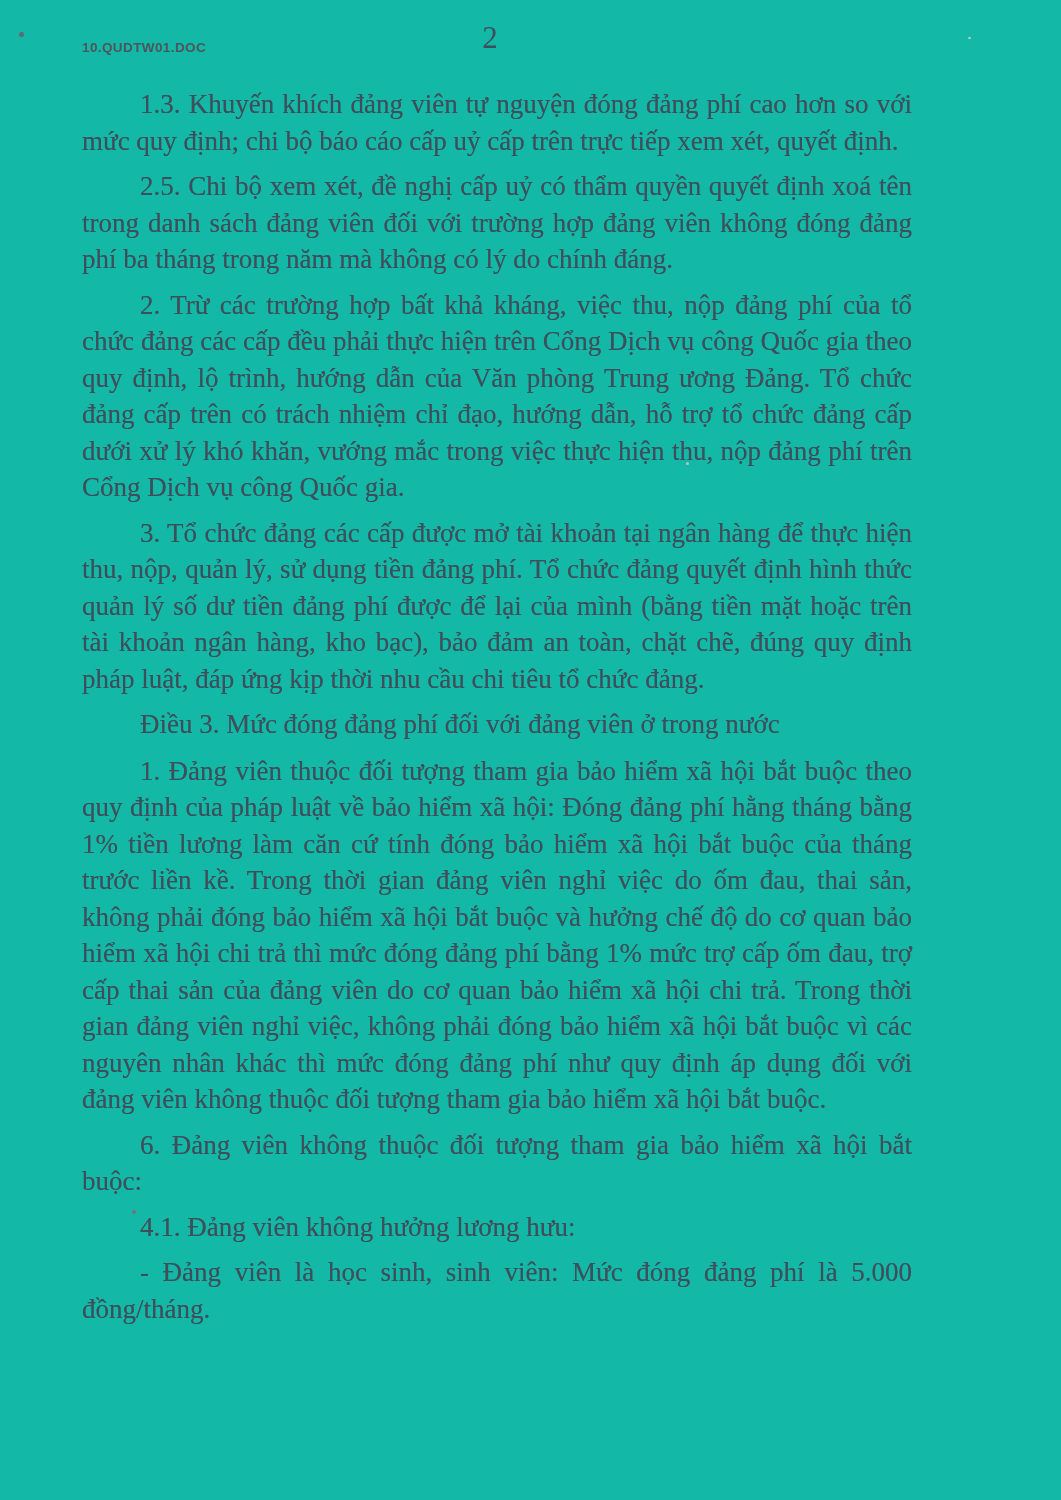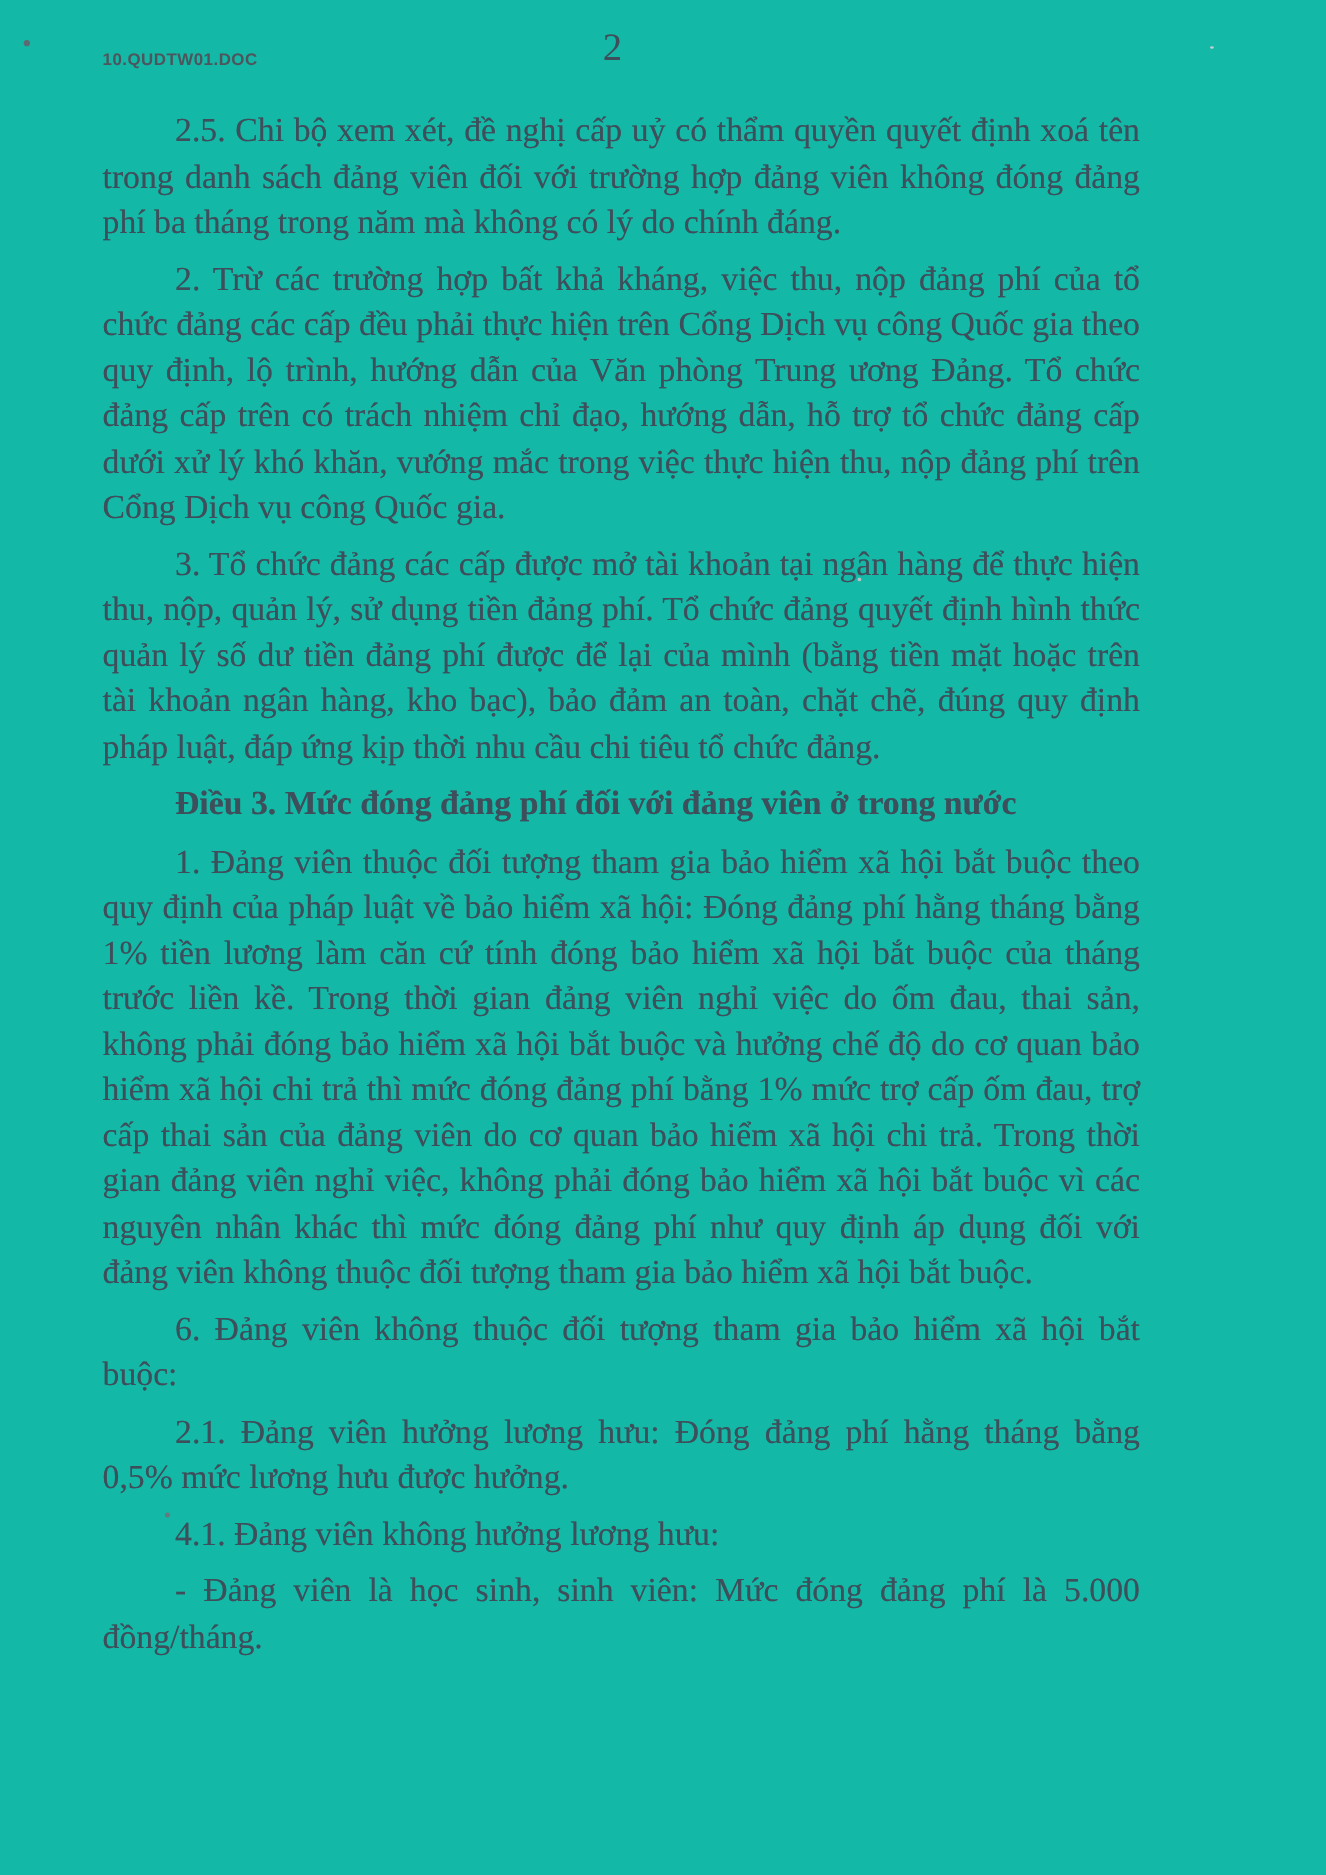--- a/index.html
+++ b/index.html
@@ -43,21 +43,21 @@
     font-size: 27px;
     line-height: 36.5px;
     text-align: justify;
     text-shadow: 0 0 0.5px rgba(62, 79, 91, 0.55);
   }
   .body-block p {
     margin: 0 0 9px 0;
     text-indent: 58px;
   }
   .body-block p.heading {
-    font-weight: bold;
+    font-weight: normal;
     margin: 0 0 10px 0;
   }
   
   .artifact {
     position: absolute;
     border-radius: 50%;
   }
   .dot-top-left {
     left: 19px;
     top: 32px;
@@ -95,24 +95,24 @@
   <span class="artifact dot-top-left"></span>
   <span class="artifact speck-top-right"></span>
   <span class="artifact speck-mid"></span>
   <span class="artifact speck-before-22"></span>
 
   <div class="doc-label">10.QUDTW01.DOC</div>
 
   <div class="page-number">2</div>
 
   <div class="body-block">
+    <p>1.3. Khuyến khích đảng viên tự nguyện đóng đảng phí cao hơn so với mức quy định; chi bộ báo cáo cấp uỷ cấp trên trực tiếp xem xét, quyết định.</p>
     <p>2.5. Chi bộ xem xét, đề nghị cấp uỷ có thẩm quyền quyết định xoá tên trong danh sách đảng viên đối với trường hợp đảng viên không đóng đảng phí ba tháng trong năm mà không có lý do chính đáng.</p>
     <p>2. Trừ các trường hợp bất khả kháng, việc thu, nộp đảng phí của tổ chức đảng các cấp đều phải thực hiện trên Cổng Dịch vụ công Quốc gia theo quy định, lộ trình, hướng dẫn của Văn phòng Trung ương Đảng. Tổ chức đảng cấp trên có trách nhiệm chỉ đạo, hướng dẫn, hỗ trợ tổ chức đảng cấp dưới xử lý khó khăn, vướng mắc trong việc thực hiện thu, nộp đảng phí trên Cổng Dịch vụ công Quốc gia.</p>
     <p>3. Tổ chức đảng các cấp được mở tài khoản tại ngân hàng để thực hiện thu, nộp, quản lý, sử dụng tiền đảng phí. Tổ chức đảng quyết định hình thức quản lý số dư tiền đảng phí được để lại của mình (bằng tiền mặt hoặc trên tài khoản ngân hàng, kho bạc), bảo đảm an toàn, chặt chẽ, đúng quy định pháp luật, đáp ứng kịp thời nhu cầu chi tiêu tổ chức đảng.</p>
     <p class="heading">Điều 3. Mức đóng đảng phí đối với đảng viên ở trong nước</p>
     <p>1. Đảng viên thuộc đối tượng tham gia bảo hiểm xã hội bắt buộc theo quy định của pháp luật về bảo hiểm xã hội: Đóng đảng phí hằng tháng bằng 1% tiền lương làm căn cứ tính đóng bảo hiểm xã hội bắt buộc của tháng trước liền kề. Trong thời gian đảng viên nghỉ việc do ốm đau, thai sản, không phải đóng bảo hiểm xã hội bắt buộc và hưởng chế độ do cơ quan bảo hiểm xã hội chi trả thì mức đóng đảng phí bằng 1% mức trợ cấp ốm đau, trợ cấp thai sản của đảng viên do cơ quan bảo hiểm xã hội chi trả. Trong thời gian đảng viên nghỉ việc, không phải đóng bảo hiểm xã hội bắt buộc vì các nguyên nhân khác thì mức đóng đảng phí như quy định áp dụng đối với đảng viên không thuộc đối tượng tham gia bảo hiểm xã hội bắt buộc.</p>
     <p>6. Đảng viên không thuộc đối tượng tham gia bảo hiểm xã hội bắt buộc:</p>
-    <p>2.1. Đảng viên hưởng lương hưu: Đóng đảng phí hằng tháng bằng 0,5% mức lương hưu được hưởng.</p>
     <p>4.1. Đảng viên không hưởng lương hưu:</p>
     <p>- Đảng viên là học sinh, sinh viên: Mức đóng đảng phí là 5.000 đồng/tháng.</p>
   </div>
 
 </div>
 
 </body></html>

